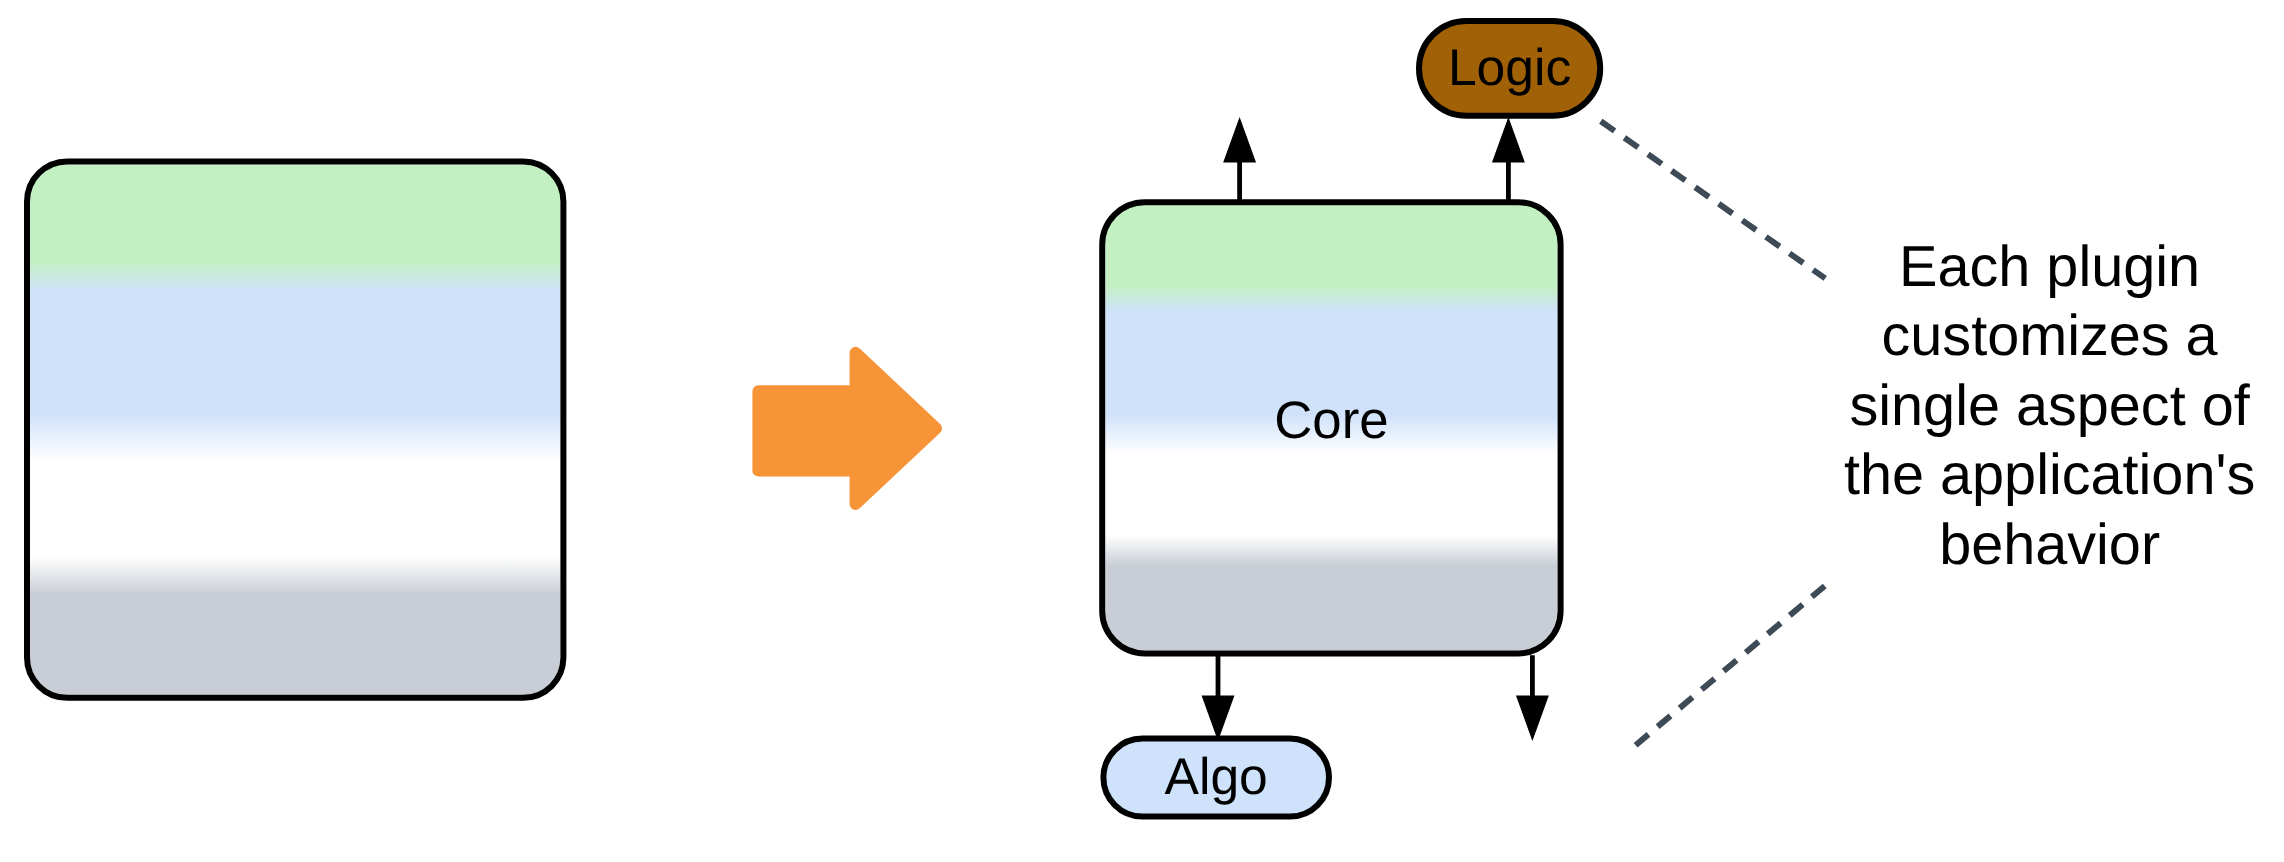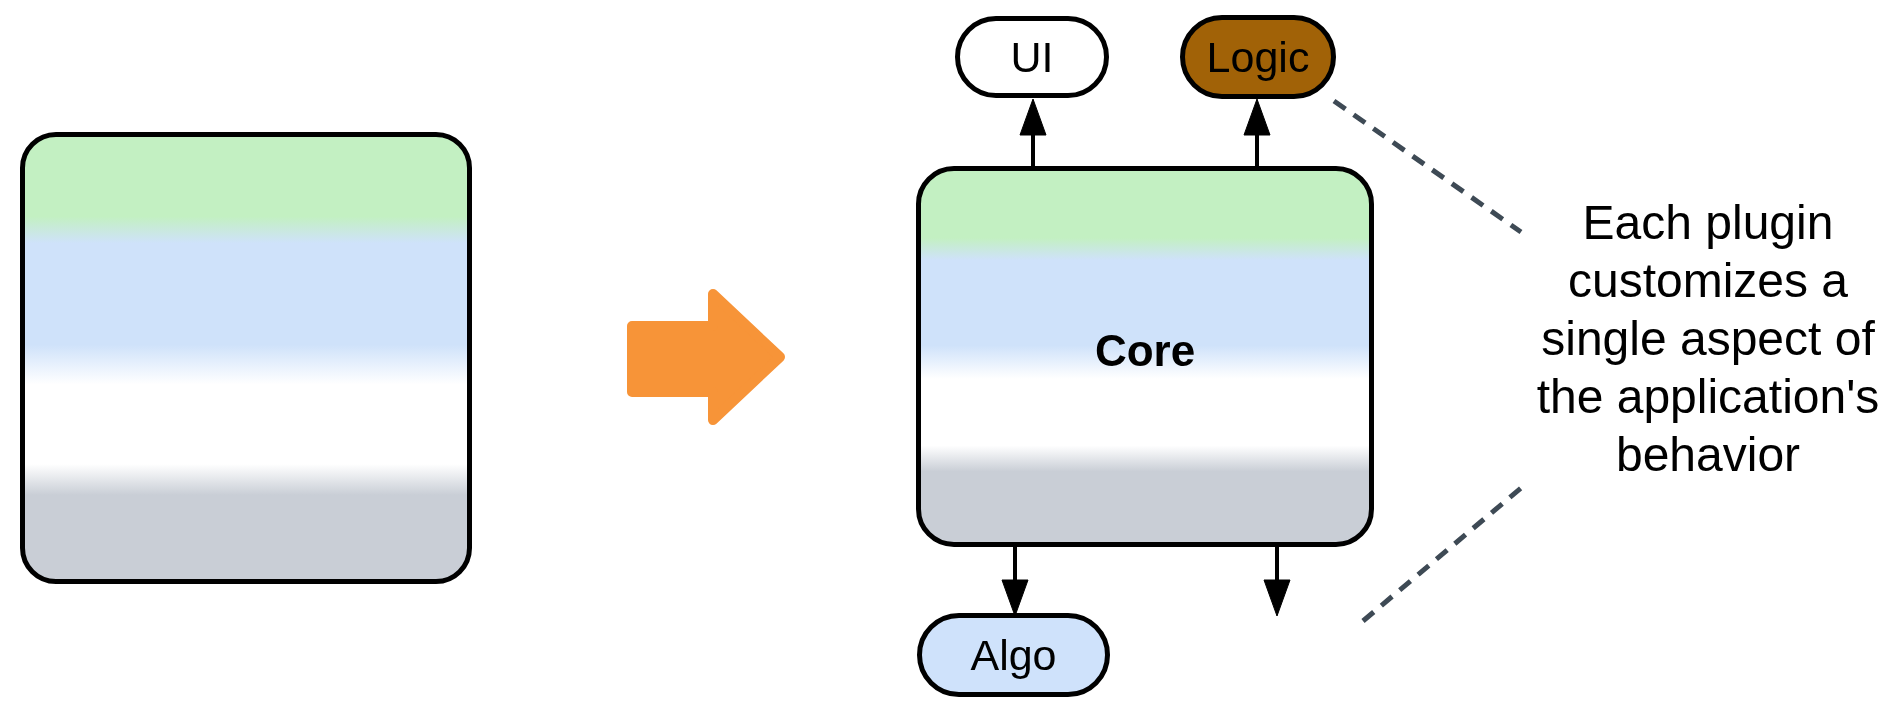--- a/index.html
+++ b/index.html
@@ -32,23 +32,22 @@
     box-sizing: border-box;
     border: 5px solid #000000;
   }
   #monolith-block {
     left: 20px; top: 132px;
     width: 452px; height: 452px;
     border-radius: 36px;
   }
   #core-block {
     left: 916px; top: 166px;
-    width: 458px; height: 381px;
+    width: 387px; height: 381px;
     border-radius: 38px;
-    font-weight: bold;
   }
   #core-label {
     position: absolute;
     left: 0; top: 158px;
     width: 100%;
     text-align: center;
     font-size: 44px;
     line-height: 44px;
     color: #000000;
   }
@@ -59,21 +58,21 @@
     border-radius: 44px;
     display: flex;
     align-items: center;
     justify-content: center;
     font-size: 43px;
     color: #000000;
     background: #ffffff;
   }
   #pill-ui    { left: 955px;  top: 16px;  width: 154px; height: 82px; }
   #pill-logic { left: 1180px; top: 15px;  width: 156px; height: 84px; background: #a16207; }
-  #pill-algo  { left: 917px;  top: 613px; width: 193px; height: 84px; background: #cfe2fb; }
+  #pill-algo  { left: 917px;  top: 613px; width: 193px; height: 70px; background: #cfe2fb; }
   #pill-logs  { left: 1179px; top: 613px; width: 198px; height: 84px; }
   #annotation {
     position: absolute;
     left: 1505px; top: 194px;
     width: 406px;
     text-align: center;
     font-size: 48px;
     line-height: 58px;
     color: #000000;
   }
@@ -88,23 +87,20 @@
 <body>
 
 <div id="canvas">
 
   <div id="monolith-block" class="block banded-gradient"></div>
 
   <div id="core-block" class="block banded-gradient">
     <div id="core-label">Core</div>
   </div>
 
-  <div id="pill-ui" class="pill">
-    <span>UI</span>
-  </div>
   <div id="pill-logic" class="pill">
     <span>Logic</span>
   </div>
   <div id="pill-algo" class="pill">
     <span>Algo</span>
   </div>
 
   <div id="annotation">
     <span>Each plugin</span>
     <span>customizes a</span>

